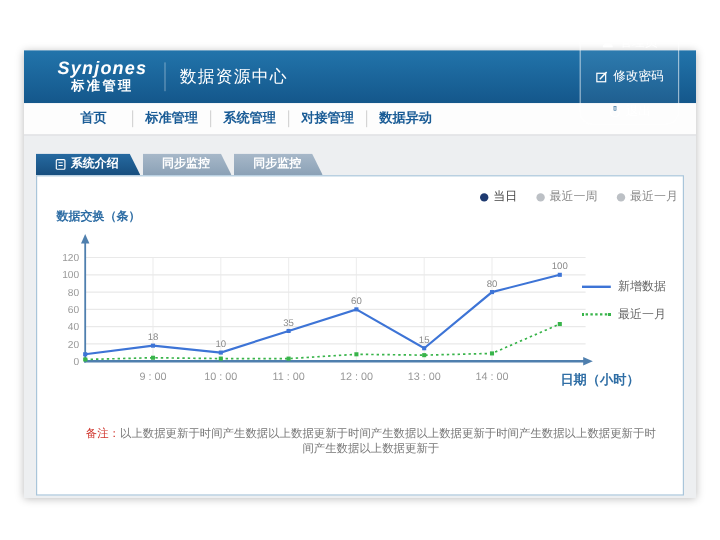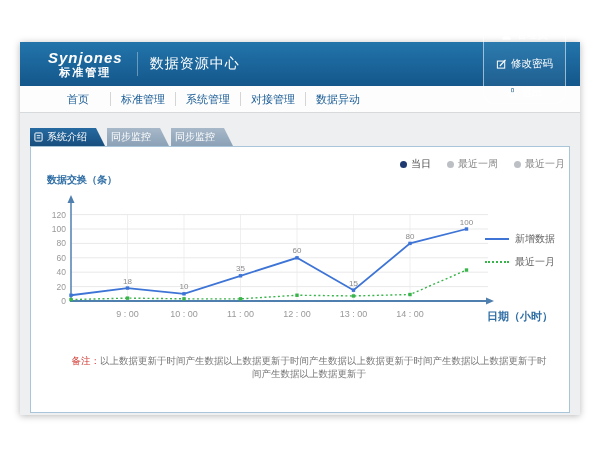--- a/index.html
+++ b/index.html
@@ -16,42 +16,42 @@
   .brand-divider{width:1px;height:24px;background:rgba(255,255,255,0.35);margin:0 12px 0 14px;}
   .app-title{color:#fff;font-size:14px;letter-spacing:1px;}
   .user-pill{margin-left:auto;display:flex;align-items:center;gap:15px;border:1px solid rgba(255,255,255,0.55);
              border-radius:11px;padding:3px 12px;background:rgba(255,255,255,0.05);flex-direction:column;}
   .user-item{display:inline-flex;align-items:center;gap:4px;color:#fff;font-size:10.5px;cursor:pointer;white-space:nowrap;}
   .user-item svg{display:block;}
 
   
   .mainnav{height:26px;background:#fdfdfd;border-bottom:1px solid #d7dadd;display:flex;align-items:center;
            padding-left:26px;}
-  .nav-item{width:64px;text-align:center;font-size:11px;font-weight:normal;color:#1a5c96;cursor:pointer;
+  .nav-item{width:64px;text-align:center;font-size:11px;font-weight:bold;color:#1a5c96;cursor:pointer;
             line-height:14px;}
   .nav-item:not(:last-child){border-right:1px solid #d5d5d5;}
 
   
   .content{position:relative;height:302px;}
   .tabs{display:flex;gap:2px;margin:15px 0 0 10px;height:18px;}
-  .tab{height:18px;line-height:18px;color:#fff;font-size:10px;font-weight:normal;padding:0 18px 0 4px;
+  .tab{height:18px;line-height:18px;color:#fff;font-size:10px;font-weight:bold;padding:0 18px 0 16px;
        clip-path:polygon(0 0,calc(100% - 9px) 0,100% 100%,0 100%);cursor:pointer;display:flex;align-items:center;gap:4px;
        background:linear-gradient(#a7b8c9,#8ba1b6);}
   .tab.active{background:linear-gradient(#266aa1,#174e7e);}
   .panel{position:relative;margin:0 10px;height:265px;background:#fff;border:1px solid #a9c5da;box-sizing:content-box;}
 
   
   .period{position:absolute;top:10px;right:4px;display:flex;gap:16px;align-items:center;}
   .period-item{display:inline-flex;align-items:center;gap:4px;font-size:10px;color:#888;cursor:pointer;}
   .period-item .dot{width:7px;height:7px;border-radius:50%;background:#bcc0c5;}
   .period-item.selected{color:#444;}
   .period-item.selected .dot{background:#1e3a70;}
 
   .y-title{position:absolute;left:16px;top:26px;font-size:10px;font-weight:bold;color:#2f6ea5;}
-  .x-title{position:absolute;left:456px;top:162px;font-size:11px;font-weight:bold;color:#2f6ea5;white-space:nowrap;}
+  .x-title{position:absolute;left:436px;top:162px;font-size:11px;font-weight:bold;color:#2f6ea5;white-space:nowrap;}
   #chart{position:absolute;left:12px;top:42px;}
 
   .legend{position:absolute;right:14px;top:85px;display:flex;flex-direction:column;gap:9px;}
   .legend-item{display:flex;align-items:center;gap:6px;font-size:10px;color:#666;justify-content:flex-end;}
   .legend-sample{width:24px;height:0;border-top-width:2px;}
 
   .note{position:absolute;top:208px;left:18px;right:0;text-align:center;font-size:9.5px;color:#777;padding:0 20px;}
   .note-prefix{color:#d0342c;}
 </style>
 </head>

